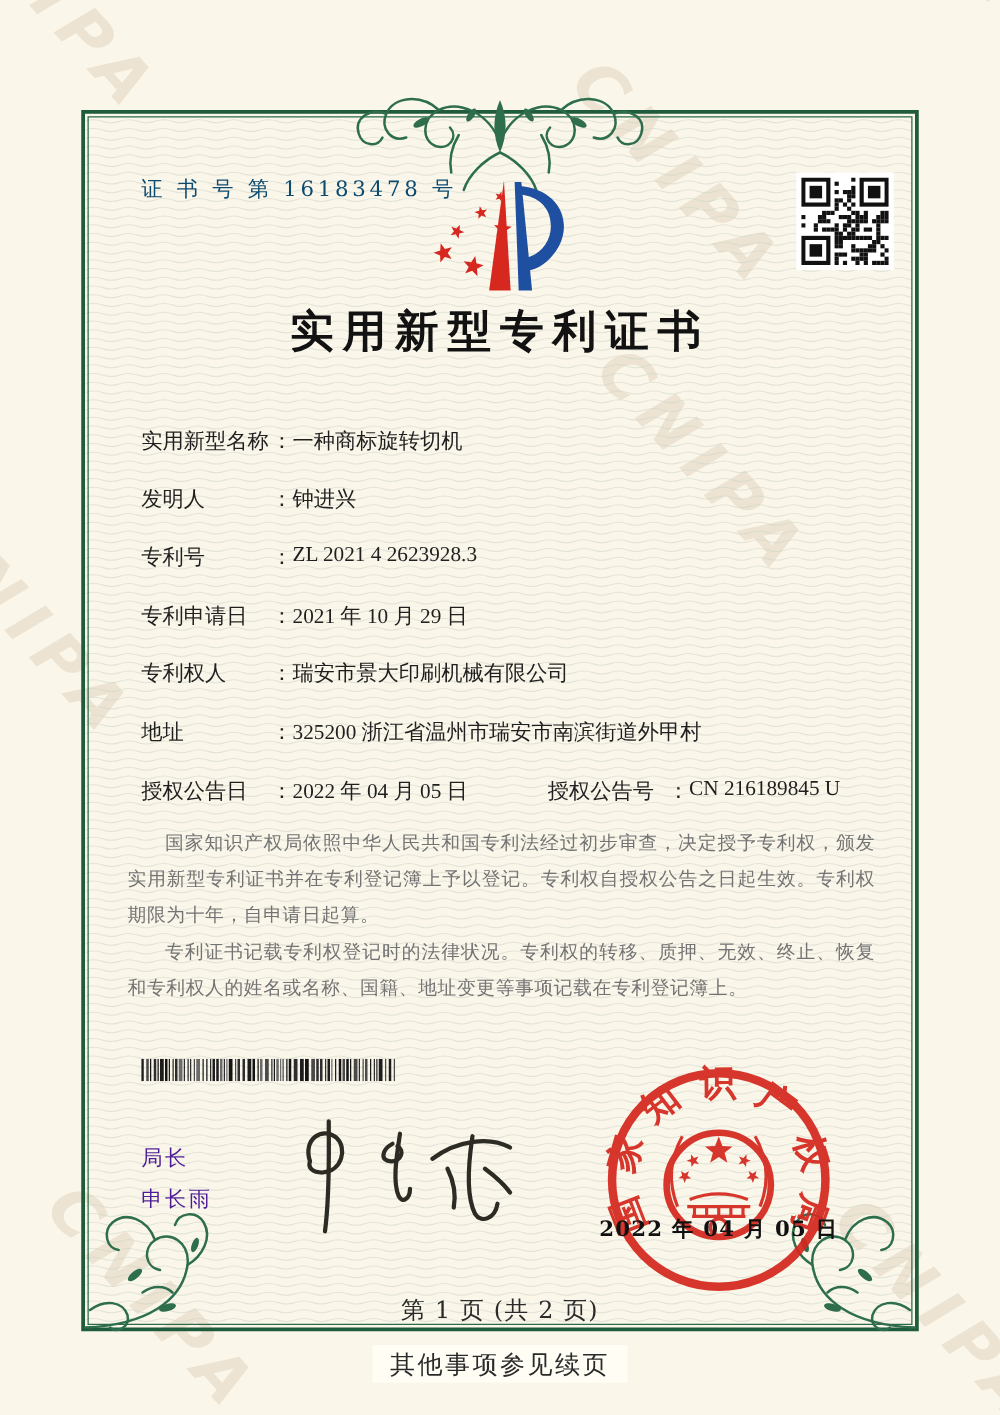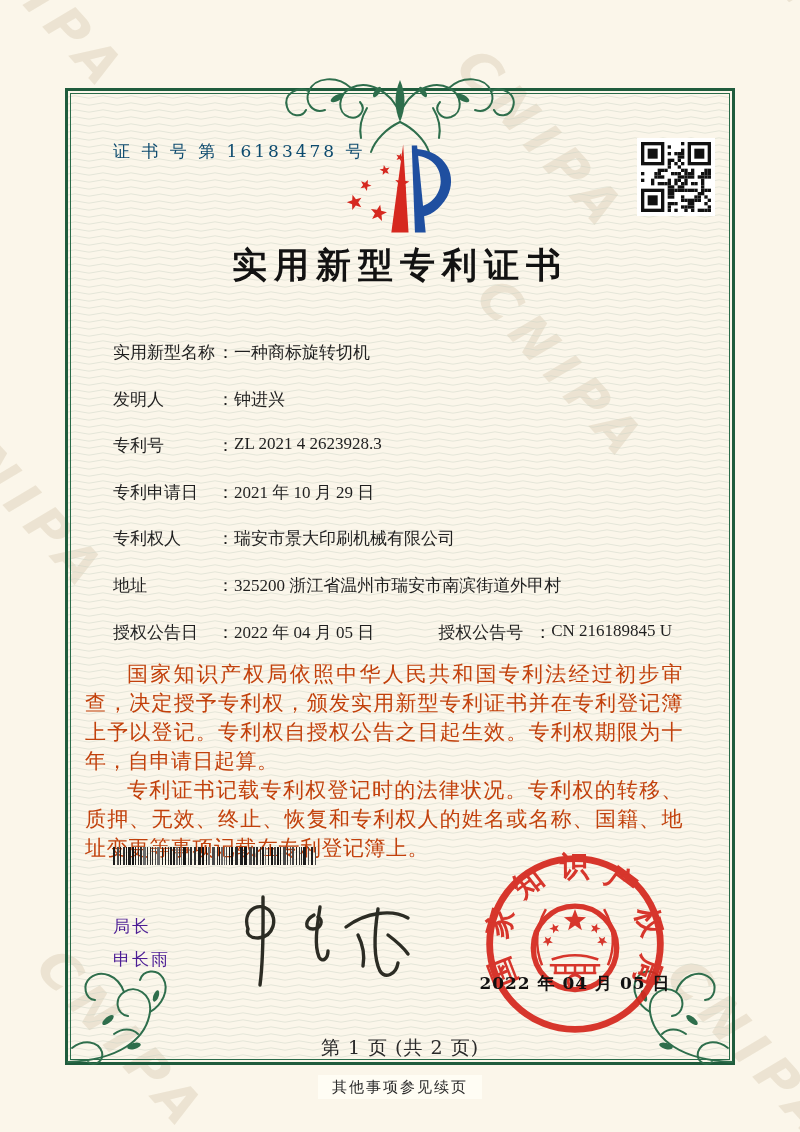--- a/index.html
+++ b/index.html
@@ -48,22 +48,22 @@
   }
   .flabel{
     display:inline-block;width:104px;text-align:justify;vertical-align:top;
   }
   .flabel::after{content:"";display:inline-block;width:100%;height:0;}
   .fcolon{display:inline-block;vertical-align:top;}
   .fvalue{display:inline-block;margin-left:0;vertical-align:top;font-family:Liberation Serif, serif;}
   .fpair2{display:inline-block;margin-left:64px;}
   .fpair2 .flabel{width:96px;}
   .bodytext{
-    position:absolute;left:85px;width:598px;
-    font-size:21px;line-height:29px;letter-spacing:0.5px;color:#c2410c;
+    position:absolute;left:102px;width:598px;
+    font-size:15px;line-height:29px;letter-spacing:0.5px;color:#737373;
     text-align:justify;
   }
   .bodytext p{margin:0;text-indent:2em;}
   .barcode{position:absolute;left:113px;top:847px;}
   .signer{
     position:absolute;left:113px;
     font-family:"DejaVu Sans","Liberation Sans",sans-serif;
     font-size:17px;color:#4c1d95;letter-spacing:2px;
   }
   .sigsvg{position:absolute;left:228px;top:893px;}
@@ -71,21 +71,21 @@
   .sealdate{
     position:absolute;left:475px;top:972px;width:200px;text-align:center;
     font-size:17px;font-weight:600;color:#111;letter-spacing:1px;white-space:nowrap;
   }
   .pagenum{
     position:absolute;left:0;top:1035px;width:800px;text-align:center;
     font-size:19px;color:#2a2a2a;letter-spacing:1px;
   }
   .contnote{
     position:absolute;left:0;top:1078px;width:800px;text-align:center;
-    font-size:15px;color:#2a2a2a;letter-spacing:2px;
+    font-size:20px;color:#2a2a2a;letter-spacing:2px;
   }
   .contnote span{background:#fffdf4;padding:3px 14px;}
   svg{display:block;}
 </style>
 </head>
 <body>
 
 <div class="abs" style="left:0;top:0;width:800px;height:1132px;">
 
   <div class="wm" style="left:-70px;top:-30px;">CNIPA</div>

